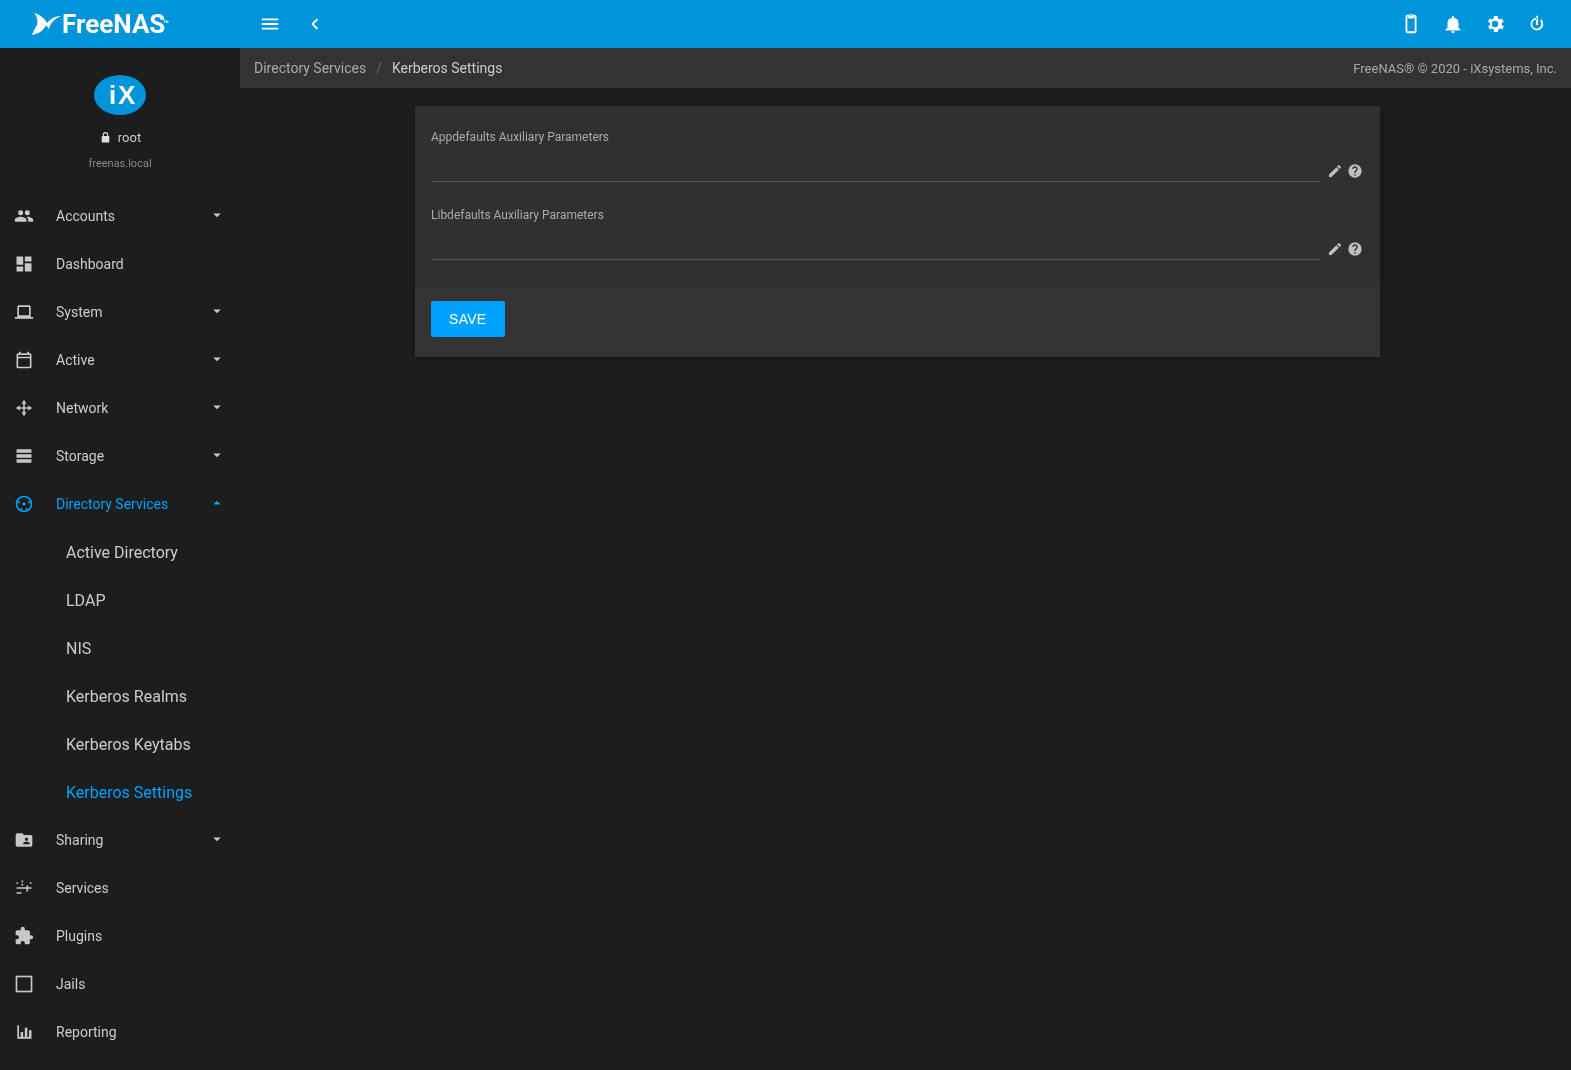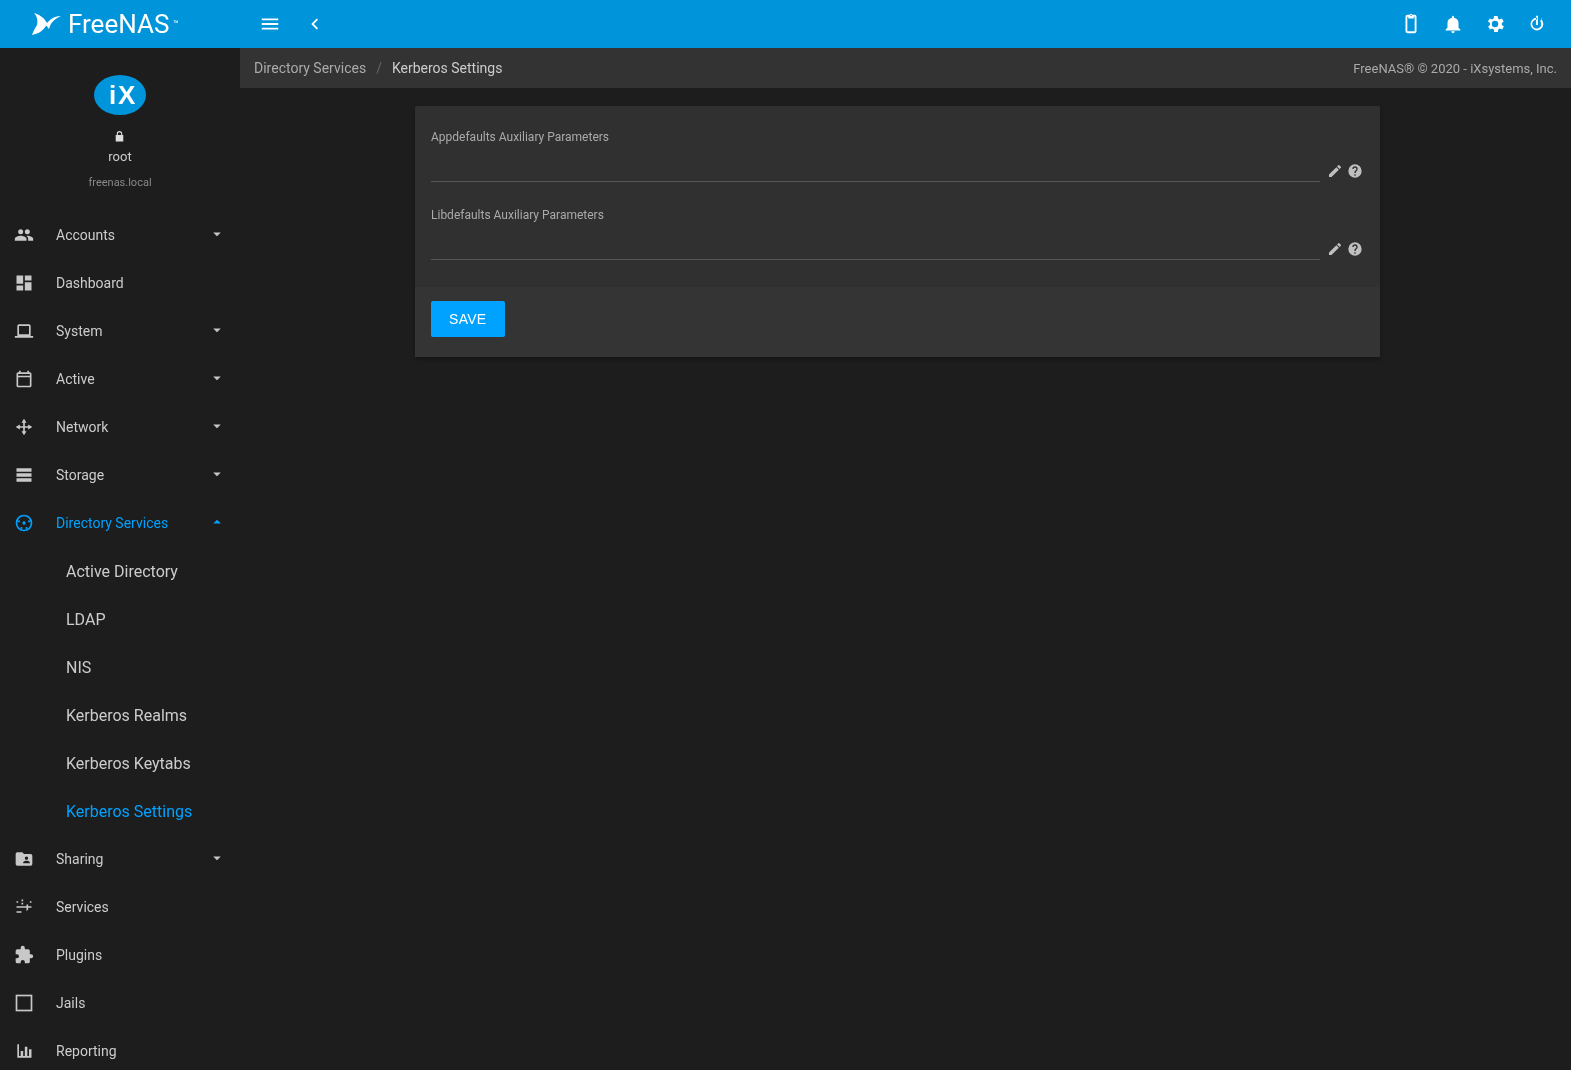--- a/index.html
+++ b/index.html
@@ -25,21 +25,21 @@
   }
   
   .topbar {
     height: 48px; background: var(--topbar); display: flex; align-items: center;
     color: #fff; flex: none;
   }
   .brand-box {
     width: 240px; height: 48px; display: flex; align-items: center; padding-left: 30px;
   }
   .brand-logo {
-    display: flex; align-items: center; gap: 6px; font-size: 26px; font-weight: 400;
+    display: flex; align-items: center; font-size: 26px; font-weight: 700;
   }
   .brand-logo svg { display: block; }
   .topbar-controls {
     display: flex; align-items: center; gap: 4px; padding-left: 10px;
   }
   .topbar-spacer { flex: 1; }
   .topbar-right {
     display: flex; align-items: center; gap: 2px; padding-right: 14px;
   }
   .icon-btn {
@@ -55,21 +55,21 @@
   .sidebar {
     width: 240px; background: var(--sidebar-bg); overflow-y: auto; flex: none;
   }
   .sb-header {
     display: flex; flex-direction: column; align-items: center; padding: 26px 0 10px;
   }
   .sb-avatar {
     width: 56px; height: 42px;
   }
   .sb-user {
-    display: flex; align-items: center; gap: 6px; margin-top: 14px; font-size: 13px; color: var(--text); flex-direction: column;
+    display: flex; align-items: center; gap: 6px; margin-top: 14px; font-size: 13px; color: var(--text);
   }
   .sb-user svg { width: 13px; height: 13px; fill: #ddd; }
   .sb-host {
     font-size: 11px; color: var(--text-faint); margin-top: 12px;
   }
   .nav-list { padding: 12px 0 30px; }
   .nav-item {
     display: flex; align-items: center; height: 48px; padding: 0 14px 0 12px;
     cursor: pointer; color: var(--text);
   }

